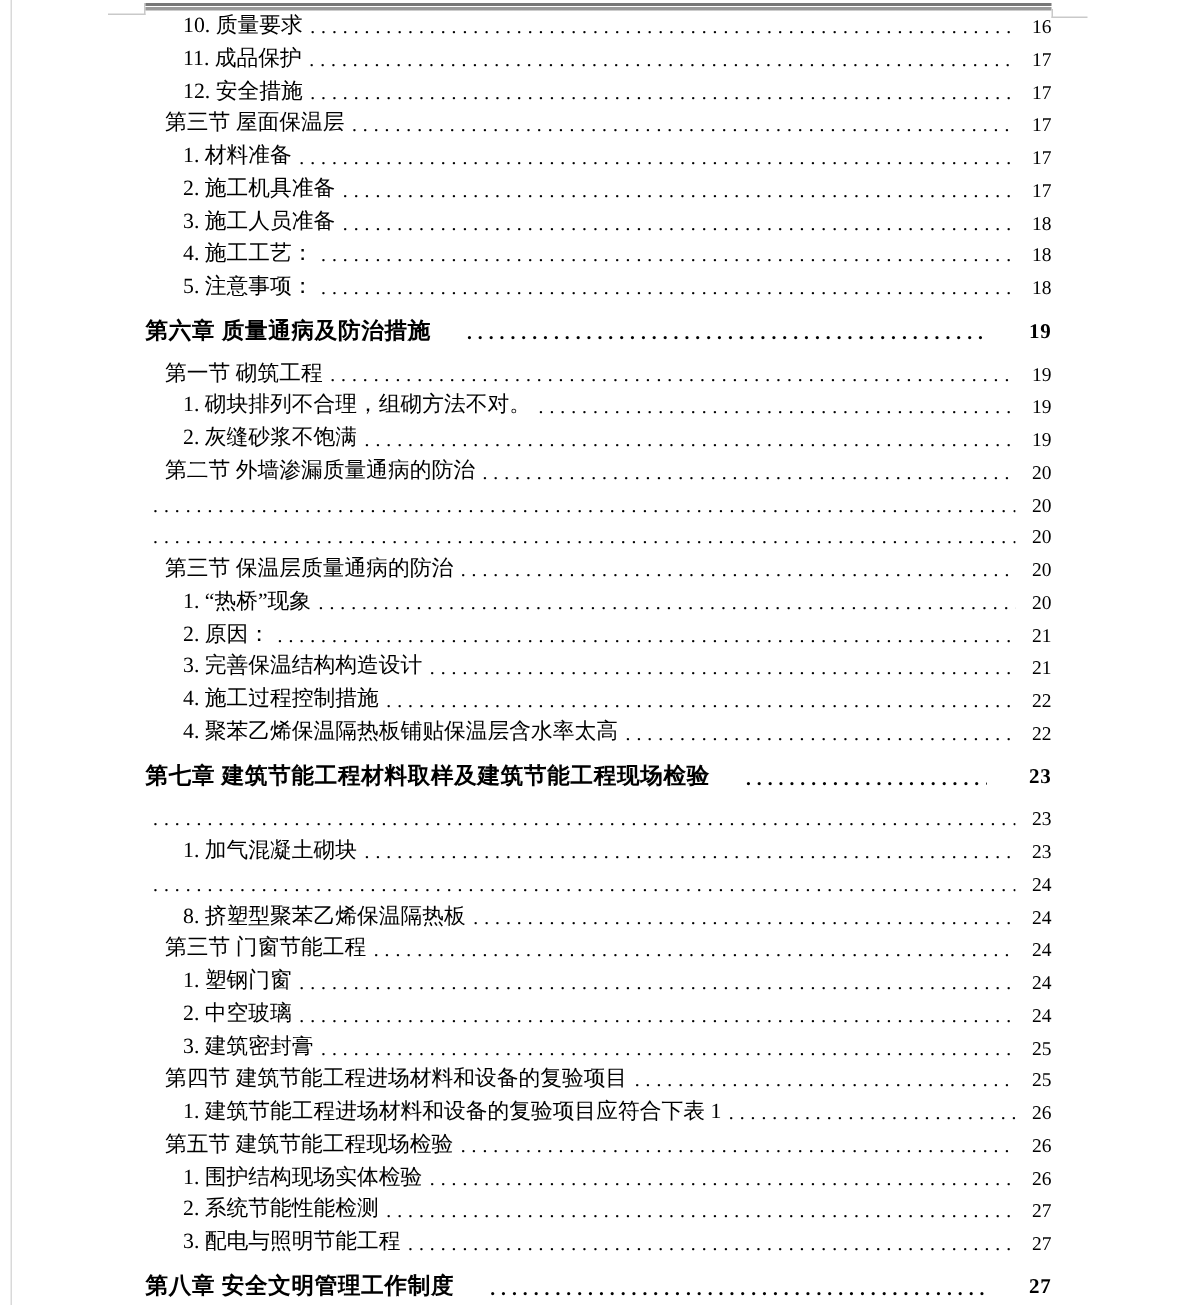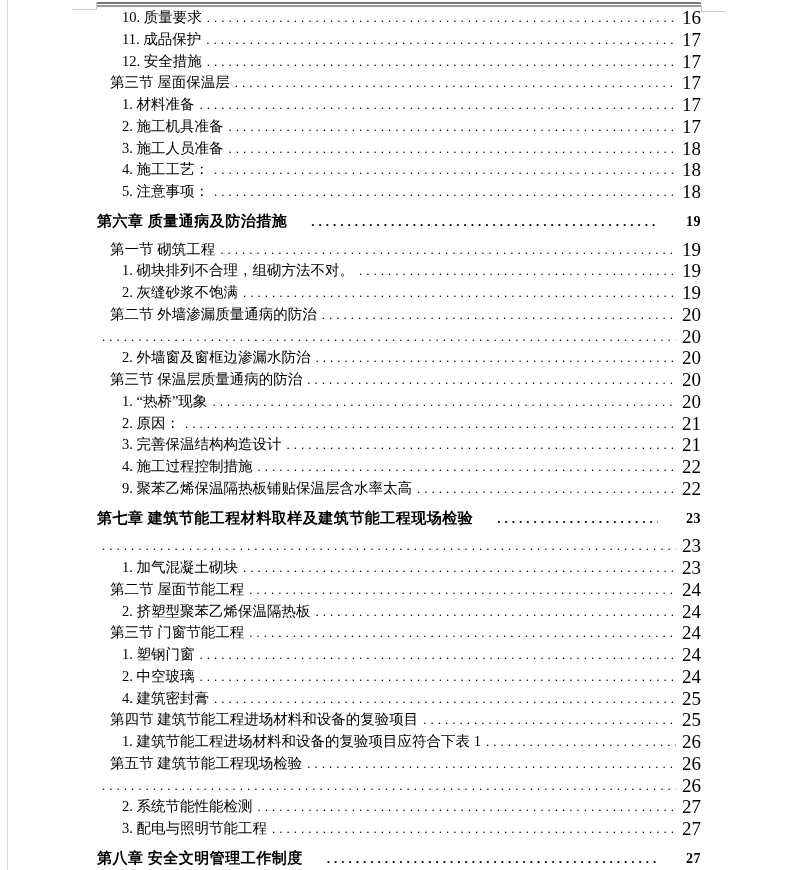--- a/index.html
+++ b/index.html
@@ -23,21 +23,21 @@
   .toc{position:absolute;left:97px;top:7px;width:604px;}
   .row{display:flex;align-items:flex-start;line-height:21.75px;font-size:14.5px;white-space:nowrap;font-family:Liberation Serif, serif;}
   .row .label{white-space:nowrap;flex:0 0 auto;}
   .row.section .label{margin-left:13px;}
   .row.item .label{margin-left:25px;}
   .row.chapter{font-weight:bold;font-size:15px;margin-top:8px;margin-bottom:6px;letter-spacing:0.5px;gap:19px;}
   .leader{
     flex:1 1 auto;overflow:hidden;white-space:nowrap;
     font-size:13px;letter-spacing:4px;margin:0 6px 0 5px;
   }
-  .page-num{flex:0 0 auto;min-width:18px;text-align:right;font-size:19px;}
+  .page-num{flex:0 0 auto;min-width:18px;text-align:right;font-size:13px;}
   .row.chapter .page-num{font-size:14px;}
 </style>
 </head>
 <body>
 
 <div>
   <div class="left-boundary"></div>
   <div class="corner-left-h"></div>
   <div class="corner-left-v"></div>
   <div class="page-sep"></div>
@@ -113,21 +113,20 @@
       <div class="row section">
         <span class="label">第二节 外墙渗漏质量通病的防治</span>
         <span class="leader">......................................................................................................................................................</span>
         <span class="page-num">20</span>
       </div>
       <div class="row item">
         <span class="leader">......................................................................................................................................................</span>
         <span class="page-num">20</span>
       </div>
       <div class="row item">
-        <span class="label">2. 外墙窗及窗框边渗漏水防治</span>
         <span class="leader">......................................................................................................................................................</span>
         <span class="page-num">20</span>
       </div>
       <div class="row section">
         <span class="label">第三节 保温层质量通病的防治</span>
         <span class="leader">......................................................................................................................................................</span>
         <span class="page-num">20</span>
       </div>
       <div class="row item">
         <span class="label">1. “热桥”现象</span>
@@ -143,84 +142,84 @@
         <span class="label">3. 完善保温结构构造设计</span>
         <span class="leader">......................................................................................................................................................</span>
         <span class="page-num">21</span>
       </div>
       <div class="row item">
         <span class="label">4. 施工过程控制措施</span>
         <span class="leader">......................................................................................................................................................</span>
         <span class="page-num">22</span>
       </div>
       <div class="row item">
-        <span class="label">9. 聚苯乙烯保温隔热板铺贴保温层含水率太高</span>
+        <span class="label">4. 聚苯乙烯保温隔热板铺贴保温层含水率太高</span>
         <span class="leader">......................................................................................................................................................</span>
         <span class="page-num">22</span>
       </div>
       <div class="row chapter">
         <span class="label">第七章 建筑节能工程材料取样及建筑节能工程现场检验</span>
         <span class="leader">......................................................................................................................................................</span>
         <span class="page-num">23</span>
       </div>
       <div class="row section">
         <span class="leader">......................................................................................................................................................</span>
         <span class="page-num">23</span>
       </div>
       <div class="row item">
         <span class="label">1. 加气混凝土砌块</span>
         <span class="leader">......................................................................................................................................................</span>
         <span class="page-num">23</span>
       </div>
       <div class="row section">
-        <span class="label">第二节 屋面节能工程</span>
-        <span class="leader">......................................................................................................................................................</span>
-        <span class="page-num">24</span>
-      </div>
-      <div class="row item">
-        <span class="label">2. 挤塑型聚苯乙烯保温隔热板</span>
+        <span class="leader">......................................................................................................................................................</span>
+        <span class="page-num">24</span>
+      </div>
+      <div class="row item">
+        <span class="label">8. 挤塑型聚苯乙烯保温隔热板</span>
         <span class="leader">......................................................................................................................................................</span>
         <span class="page-num">24</span>
       </div>
       <div class="row section">
         <span class="label">第三节 门窗节能工程</span>
         <span class="leader">......................................................................................................................................................</span>
         <span class="page-num">24</span>
       </div>
       <div class="row item">
         <span class="label">1. 塑钢门窗</span>
         <span class="leader">......................................................................................................................................................</span>
         <span class="page-num">24</span>
       </div>
       <div class="row item">
         <span class="label">2. 中空玻璃</span>
         <span class="leader">......................................................................................................................................................</span>
         <span class="page-num">24</span>
       </div>
       <div class="row item">
-        <span class="label">4. 建筑密封膏</span>
+        <span class="label">3. 建筑密封膏</span>
         <span class="leader">......................................................................................................................................................</span>
         <span class="page-num">25</span>
       </div>
       <div class="row section">
         <span class="label">第四节 建筑节能工程进场材料和设备的复验项目</span>
         <span class="leader">......................................................................................................................................................</span>
         <span class="page-num">25</span>
       </div>
       <div class="row item">
         <span class="label">1. 建筑节能工程进场材料和设备的复验项目应符合下表 1</span>
         <span class="leader">......................................................................................................................................................</span>
         <span class="page-num">26</span>
       </div>
       <div class="row section">
         <span class="label">第五节 建筑节能工程现场检验</span>
         <span class="leader">......................................................................................................................................................</span>
         <span class="page-num">26</span>
       </div>
       <div class="row item">
+        <span class="label">1. 围护结构现场实体检验</span>
         <span class="leader">......................................................................................................................................................</span>
         <span class="page-num">26</span>
       </div>
       <div class="row item">
         <span class="label">2. 系统节能性能检测</span>
         <span class="leader">......................................................................................................................................................</span>
         <span class="page-num">27</span>
       </div>
       <div class="row item">
         <span class="label">3. 配电与照明节能工程</span>

